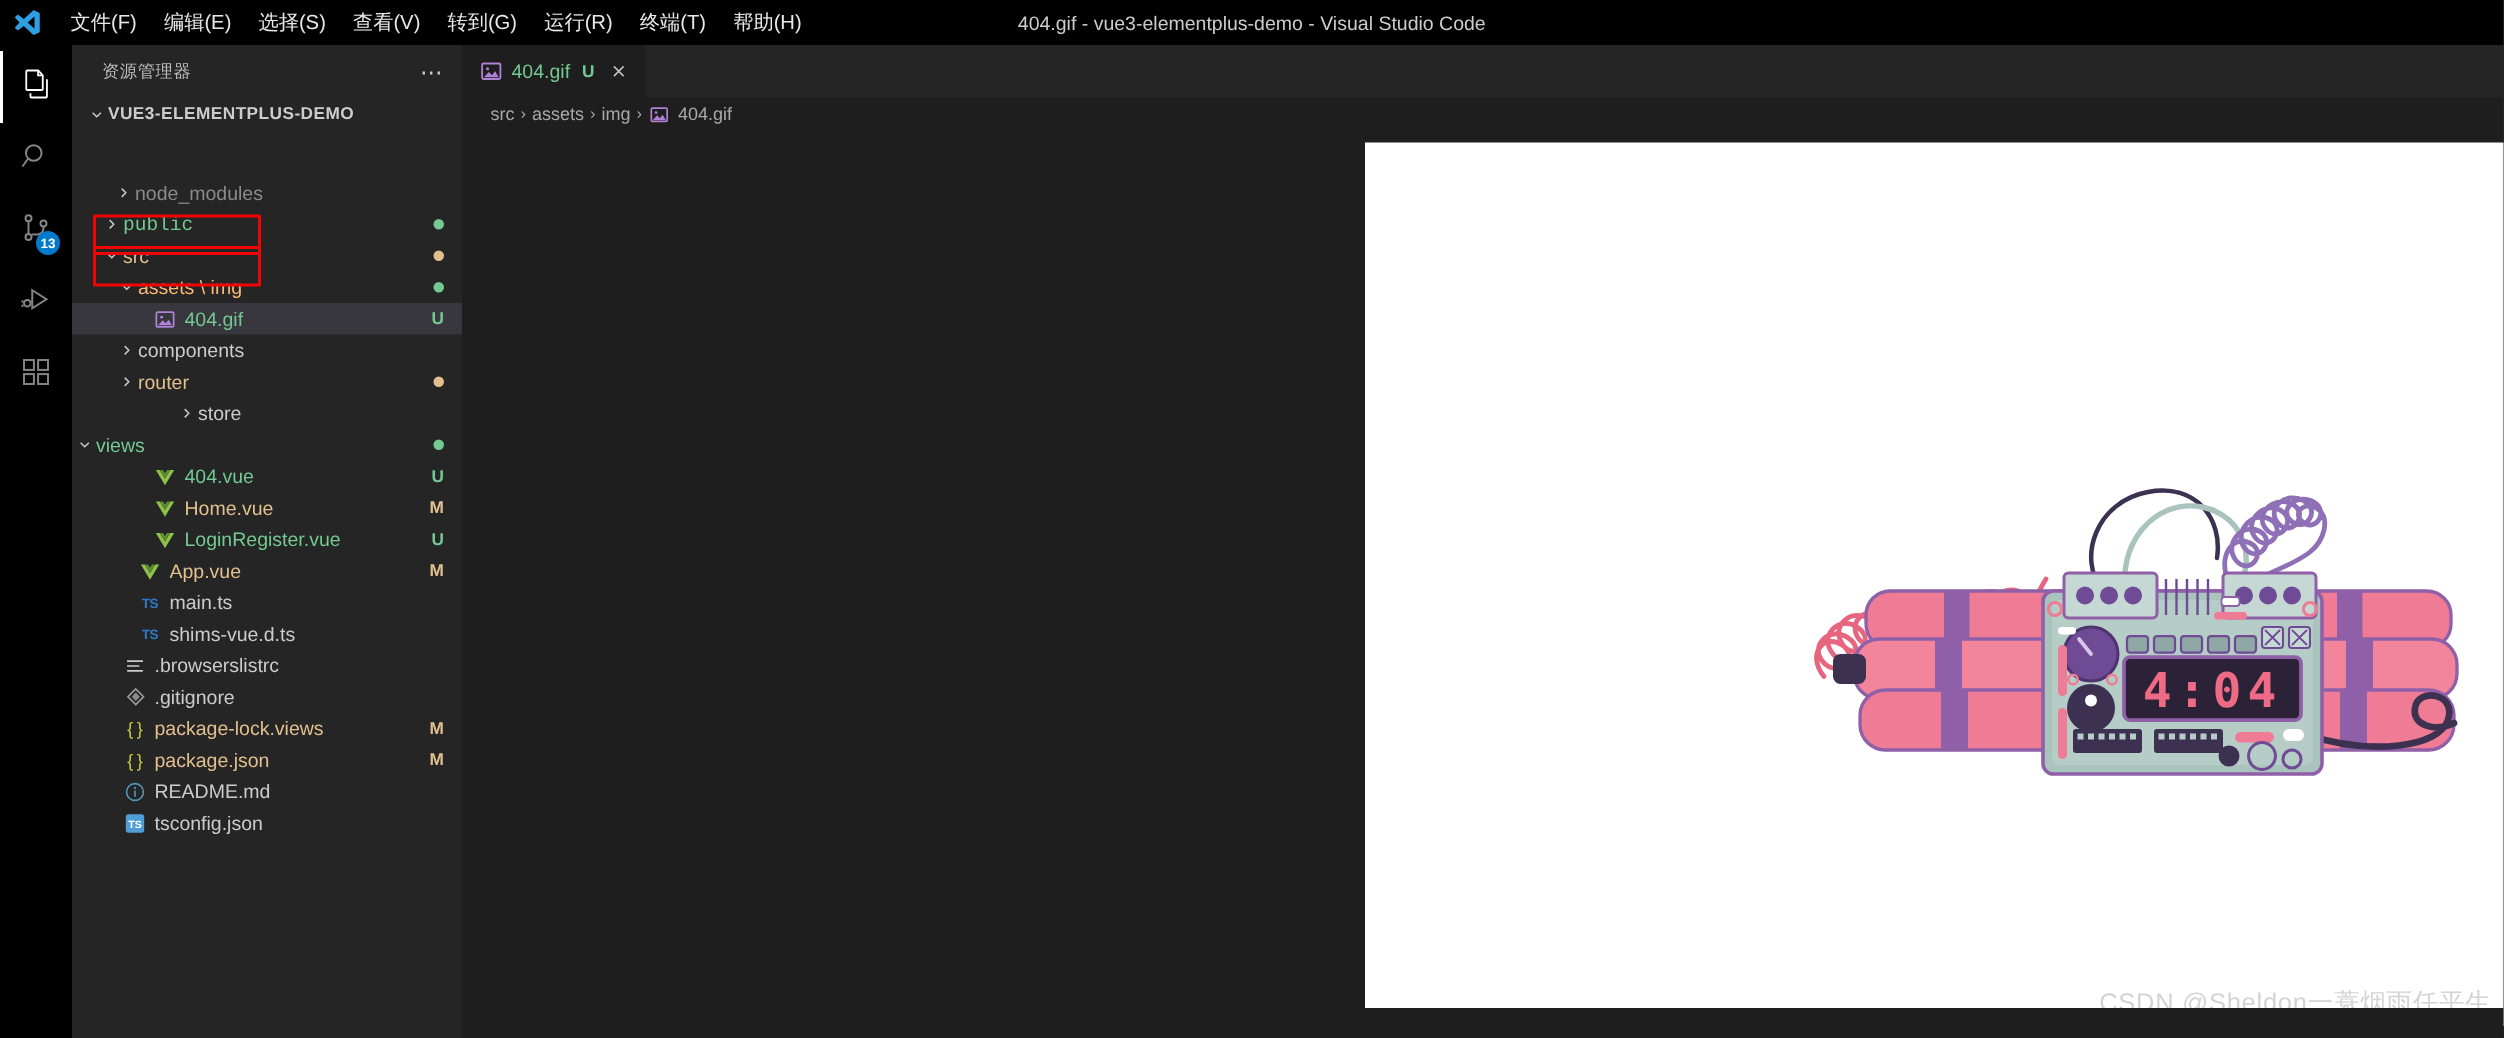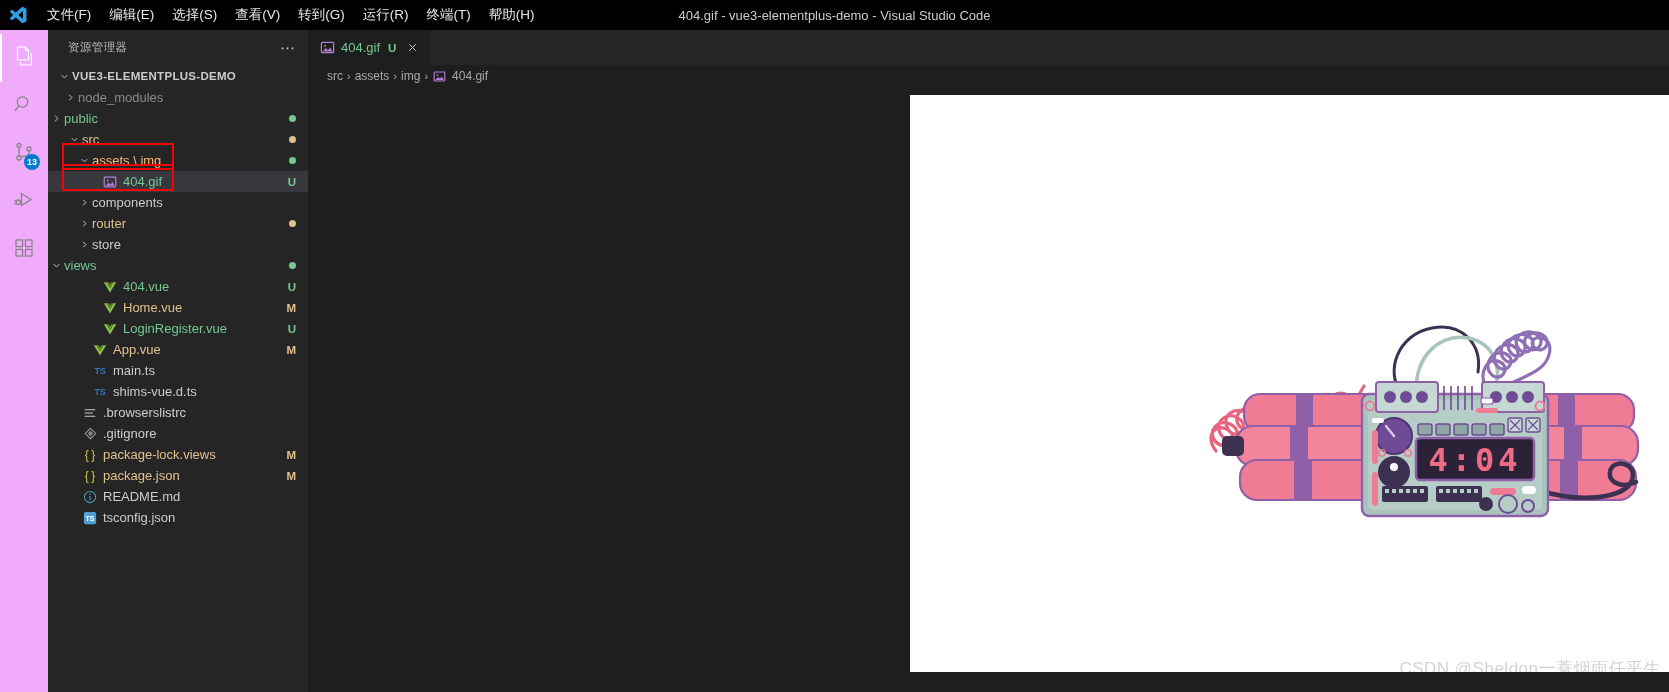--- a/index.html
+++ b/index.html
@@ -47,21 +47,21 @@
     color: #cccccc;
     pointer-events: none;
   }
 
   
   .bodyrow { display: flex; flex: 1; min-height: 0; }
 
   
   .activitybar {
     width: 48px; min-width: 48px;
-    background: #f0abfc;
+    background: #000000;
     display: flex; flex-direction: column;
     align-items: center;
     padding-top: 4px;
   }
   .act-item {
     width: 48px; height: 48px;
     display: flex; align-items: center; justify-content: center;
     position: relative;
     cursor: pointer;
     color: #868686;
@@ -330,29 +330,29 @@
       <div class="tree" id="tree-root">
         <div class="root-row">
           <span class="twisty">
             <svg width="11" height="11" viewBox="0 0 16 16" fill="none" stroke="currentColor" stroke-width="1.4">
                 <path d="M4 6l4 4 4-4"></path>
               </svg>
           </span>
           <span>VUE3-ELEMENTPLUS-DEMO</span>
         </div>
         <div id="tree-rows">
-            <div class="row" style="padding-left: 14px;">
+            <div class="row" style="padding-left: 26px; margin-top: 31px;">
               <span class="twisty">
                 <svg width="11" height="11" viewBox="0 0 16 16" fill="none" stroke="currentColor" stroke-width="1.4">
                   <path d="M6 4l4 4-4 4"></path>
                 </svg>
               </span>
               <span class="fname" style="color: rgb(138, 138, 138);">node_modules</span>
             </div>
-            <div class="row" style="">
+            <div class="row" style="padding-left: 18px; font-family: Liberation Mono, monospace;">
               <span class="twisty">
                 <svg width="11" height="11" viewBox="0 0 16 16" fill="none" stroke="currentColor" stroke-width="1.4">
                   <path d="M6 4l4 4-4 4"></path>
                 </svg>
               </span>
               <span class="fname" style="color: rgb(115, 201, 145);">public</span>
               <span class="gitdot" style="background: rgb(115, 201, 145);"></span>
             </div>
             <div class="row" style="padding-left: 18px;">
               <span class="twisty">
@@ -394,21 +394,21 @@
             </div>
             <div class="row" style="padding-left: 28px;">
               <span class="twisty">
                 <svg width="11" height="11" viewBox="0 0 16 16" fill="none" stroke="currentColor" stroke-width="1.4">
                   <path d="M6 4l4 4-4 4"></path>
                 </svg>
               </span>
               <span class="fname" style="color: rgb(226, 192, 141);">router</span>
               <span class="gitdot" style="background: rgb(226, 192, 141);"></span>
             </div>
-            <div class="row" style="padding-left: 28px;">
+            <div class="row" style="padding-left: 28px; margin-left: 40px;">
               <span class="twisty">
                 <svg width="11" height="11" viewBox="0 0 16 16" fill="none" stroke="currentColor" stroke-width="1.4">
                   <path d="M6 4l4 4-4 4"></path>
                 </svg>
               </span>
               <span class="fname" style="color: rgb(204, 204, 204);">store</span>
             </div>
             <div class="row" style="">
               <span class="twisty">
                 <svg width="11" height="11" viewBox="0 0 16 16" fill="none" stroke="currentColor" stroke-width="1.4">

